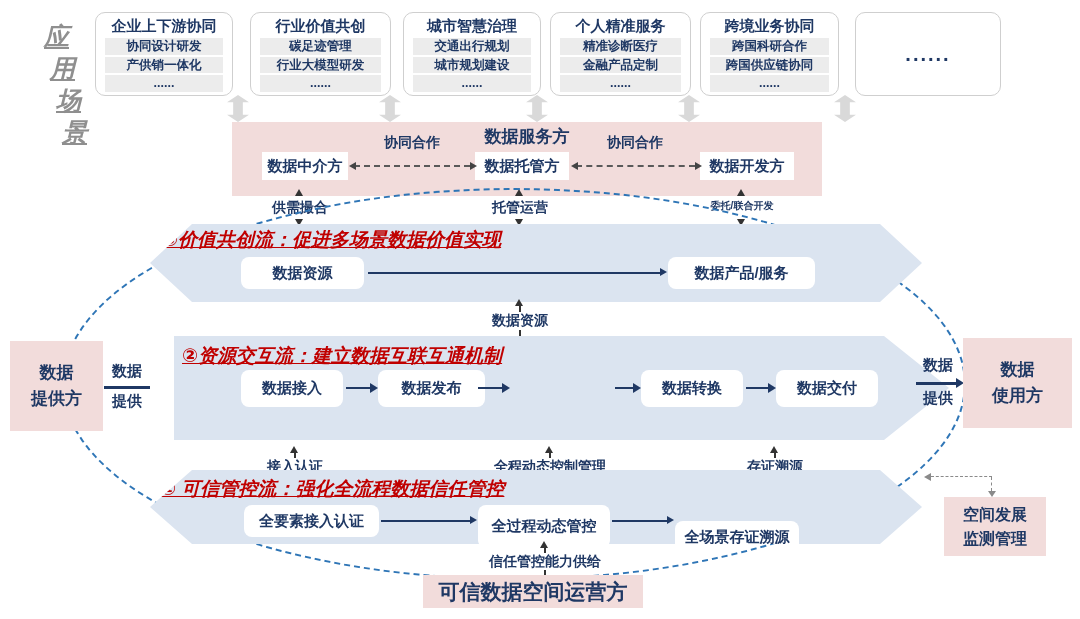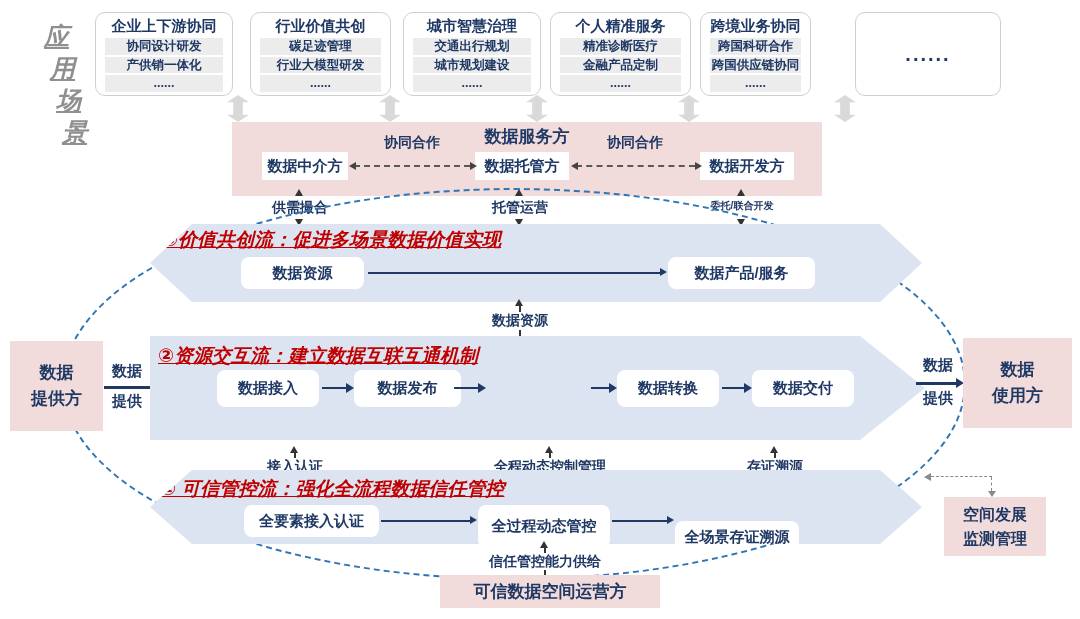--- a/index.html
+++ b/index.html
@@ -31,21 +31,21 @@
         padding:0 6px;box-sizing:border-box;}
   .collab-lbl{position:absolute;top:12px;font-size:14px;font-weight:bold;color:#1f3864;
               transform:translateX(-50%);white-space:nowrap;}
   .dash-duo{position:absolute;height:0;border-top:2px dashed #595959;}
   
   #ellipse{position:absolute;left:62px;top:188px;width:900px;height:388px;border:2.5px dashed #2e75b6;
            border-radius:50%;}
   
   .band{position:absolute;background:#dbe4f0;}
   .band-both{clip-path:polygon(0 50%,42px 0,calc(100% - 42px) 0,100% 50%,calc(100% - 42px) 100%,42px 100%);}
-  .band-right{clip-path:polygon(0 0,calc(100% - 65px) 0,100% 50%,calc(100% - 65px) 100%,0 100%);}
+  .band-right{clip-path:polygon(0 0,calc(100% - 65px) 0,100% 50%,calc(100% - 65px) 100%,0 100%);margin-left:24px;}
   .band-title{position:absolute;font-size:19px;font-weight:bold;font-style:italic;color:#c00000;
               text-decoration:underline;white-space:nowrap;}
   .node{position:absolute;background:#fff;border-radius:8px;display:flex;align-items:center;
         justify-content:center;font-size:15px;color:#1f3864;white-space:nowrap;font-weight:600;}
   
   .lbl{position:absolute;color:#1f3864;font-weight:bold;white-space:nowrap;transform:translateX(-50%);}
   .hline{position:absolute;background:#1f3864;}
   .hdash{position:absolute;border-top:1.5px dashed #8a8a8a;}
   .vdash{position:absolute;border-left:1.5px dashed #8a8a8a;}
   .vline{position:absolute;width:1.5px;background:#333;}
@@ -85,21 +85,21 @@
     <div class="scen-item">交通出行规划</div>
     <div class="scen-item">城市规划建设</div>
     <div class="scen-item">......</div>
   </div>
   <div class="scen" style="left:550px;width:141px">
     <div class="scen-title">个人精准服务</div>
     <div class="scen-item">精准诊断医疗</div>
     <div class="scen-item">金融产品定制</div>
     <div class="scen-item">......</div>
   </div>
-  <div class="scen" style="left:700px;width:111px">
+  <div class="scen" style="left:700px;width:139px">
     <div class="scen-title">跨境业务协同</div>
     <div class="scen-item">跨国科研合作</div>
     <div class="scen-item">跨国供应链协同</div>
     <div class="scen-item">......</div>
   </div>
   <div class="scen scen-empty" style="left:855px;width:146px">
     <div class="scen-dots">......</div>
   </div>
 
   <div class="updown" style="left:227px;top:95px"></div>
@@ -185,21 +185,21 @@
     <div class="hline" style="left:231px;top:50px;width:90px;height:1.5px"></div>
     <div class="tri tri-right" style="left:320px;top:46px;border-left-width:7px;border-top-width:4px;border-bottom-width:4px"></div>
     <div class="hline" style="left:462px;top:50px;width:56px;height:1.5px"></div>
     <div class="tri tri-right" style="left:517px;top:46px;border-left-width:7px;border-top-width:4px;border-bottom-width:4px"></div>
   </div>
 
   <div class="tri tri-up" style="left:540px;top:541px"></div>
   <div class="vline" style="left:544px;top:548px;height:5px"></div>
   <span class="lbl" style="left:545px;top:553px;font-size:14px">信任管控能力供给</span>
   <div class="vline" style="left:544px;top:570px;height:5px"></div>
-  <div class="pinkbox" style="left:440px;top:575px;width:220px;height:33px;font-size:17px">
+  <div class="pinkbox" style="left:423px;top:575px;width:220px;height:33px;font-size:21px">
     <span>可信数据空间运营方</span>
   </div>
 
   <div class="pinkbox" style="left:10px;top:341px;width:93px;height:90px;font-size:17px;line-height:26px">
     <span>数据</span>
     <span>提供方</span>
   </div>
   <span class="lbl" style="left:127px;top:362px;font-size:15px">数据</span>
   <div class="hline" style="left:104px;top:386px;width:46px;height:2.5px"></div>
   <span class="lbl" style="left:127px;top:392px;font-size:15px">提供</span>

